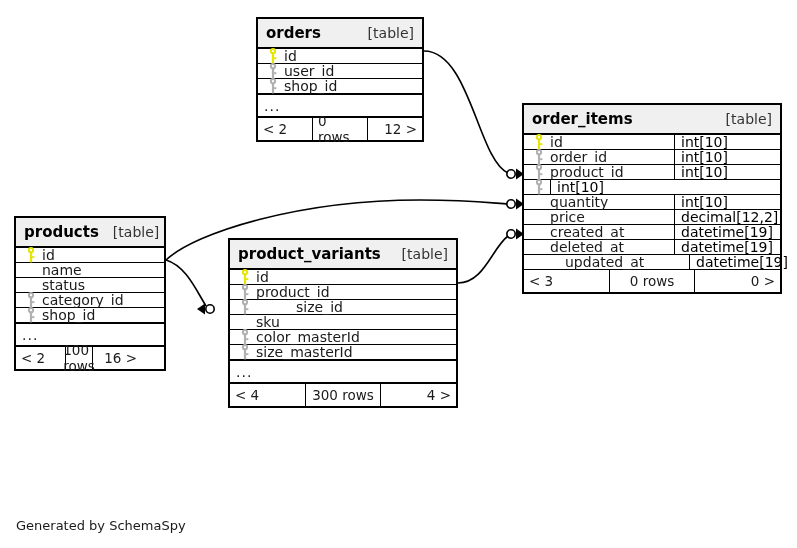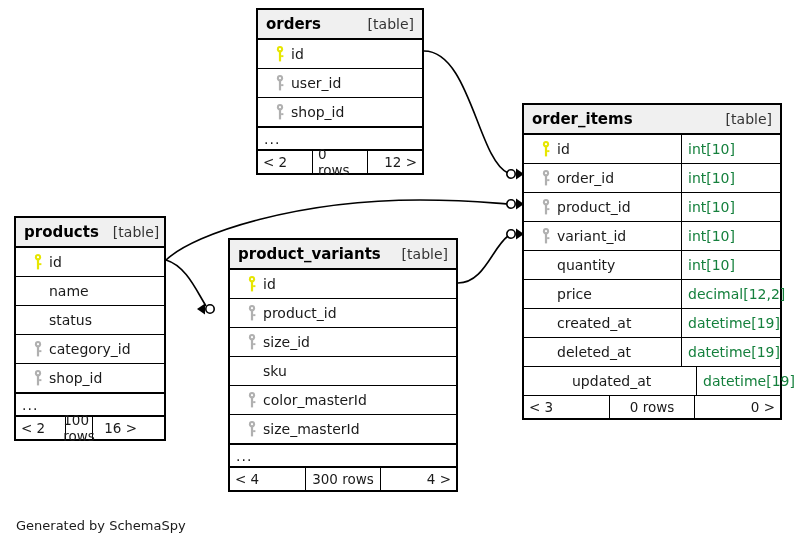--- a/index.html
+++ b/index.html
@@ -46,46 +46,45 @@
     color: #000000;
   }
   .tbl-tag {
     font-size: 14px;
     color: #333333;
     padding-left: 14px;
   }
   .col-row {
     display: flex;
     align-items: center;
-    height: 29px;
+    height: 15px;
     border-bottom: 1px solid #000000;
     box-sizing: border-box;
     white-space: nowrap;
-    padding-left: 7px;
   }
   .col-row.last-col {
     border-bottom: 1px solid #000000;
   }
   .key-slot {
     width: 22px;
     min-width: 22px;
     display: flex;
     align-items: center;
     justify-content: center;
     padding-left: 4px;
   }
   .col-name {
     font-size: 14px;
     color: #1a1a1a;
     flex: 1;
     overflow: hidden;
   }
   .col-type {
     font-size: 14px;
-    color: #15803d;
+    color: #000000;
     border-left: 1px solid #000000;
     padding-left: 6px;
     box-sizing: border-box;
     height: 100%;
     display: flex;
     align-items: center;
   }
   .ellipsis-row {
     display: flex;
     align-items: center;
@@ -150,21 +149,21 @@
         <path d="M 197,309 L 205,303.5 L 205,314.5 Z" fill="#000000"></path>
       </g>
       <g>
         <path d="M 458,283 C 484,283 492,248 508,236" fill="none" stroke="#000000" stroke-width="1.6"></path>
         <circle cx="511" cy="234" r="4.2" fill="#ffffff" stroke="#000000" stroke-width="1.6"></circle>
         <path d="M 524,234 L 516,228.5 L 516,239.5 Z" fill="#000000"></path>
       </g>
     </svg>
 
   <div id="tables-layer">
-      <div class="table-box" style="left: 256px; top: 8px; width: 168px;">
+      <div class="table-box" style="left: 256px; top: 17px; width: 168px;">
         <div class="tbl-header">
           <span class="tbl-name">orders</span>
           <span class="tbl-tag">[table]</span>
         </div>
         <div class="col-row">
           <span class="key-slot">
             <svg class="keyicon" width="9" height="16" viewBox="0 0 9 16">
               <circle cx="4" cy="3.2" r="3.1" fill="#e6e600"></circle>
               <circle cx="4" cy="3.2" r="1.1" fill="#ffffff"></circle>
               <rect x="2.9" y="5" width="2.2" height="10.4" fill="#e6e600"></rect>
@@ -245,21 +244,20 @@
         </div>
         <div class="col-row">
           <span class="key-slot">
             <svg class="keyicon" width="9" height="16" viewBox="0 0 9 16">
               <circle cx="4" cy="3.2" r="3.1" fill="#b0b0b0"></circle>
               <circle cx="4" cy="3.2" r="1.1" fill="#ffffff"></circle>
               <rect x="2.9" y="5" width="2.2" height="10.4" fill="#b0b0b0"></rect>
               <rect x="5.1" y="9.2" width="2.3" height="1.9" fill="#b0b0b0"></rect>
             </svg>
           </span>
-          <span class="col-name" style="flex:0 0 124px; max-width:124px;">variant_id</span>
           <span class="col-type" style="flex:1;">int[10]</span>
         </div>
         <div class="col-row">
           <span class="key-slot"></span>
           <span class="col-name" style="flex:0 0 124px; max-width:124px;">quantity</span>
           <span class="col-type" style="flex:1;">int[10]</span>
         </div>
         <div class="col-row">
           <span class="key-slot"></span>
           <span class="col-name" style="flex:0 0 124px; max-width:124px;">price</span>
@@ -368,21 +366,21 @@
         </div>
         <div class="col-row">
           <span class="key-slot">
             <svg class="keyicon" width="9" height="16" viewBox="0 0 9 16">
               <circle cx="4" cy="3.2" r="3.1" fill="#b0b0b0"></circle>
               <circle cx="4" cy="3.2" r="1.1" fill="#ffffff"></circle>
               <rect x="2.9" y="5" width="2.2" height="10.4" fill="#b0b0b0"></rect>
               <rect x="5.1" y="9.2" width="2.3" height="1.9" fill="#b0b0b0"></rect>
             </svg>
           </span>
-          <span class="col-name" style="flex:0 0 204px; max-width:204px;">size_id</span>
+          <span class="col-name" style="flex:0 0 204px; max-width:204px;margin-left:40px;">size_id</span>
         </div>
         <div class="col-row">
           <span class="key-slot"></span>
           <span class="col-name" style="flex:0 0 204px; max-width:204px;">sku</span>
         </div>
         <div class="col-row">
           <span class="key-slot">
             <svg class="keyicon" width="9" height="16" viewBox="0 0 9 16">
               <circle cx="4" cy="3.2" r="3.1" fill="#b0b0b0"></circle>
               <circle cx="4" cy="3.2" r="1.1" fill="#ffffff"></circle>

